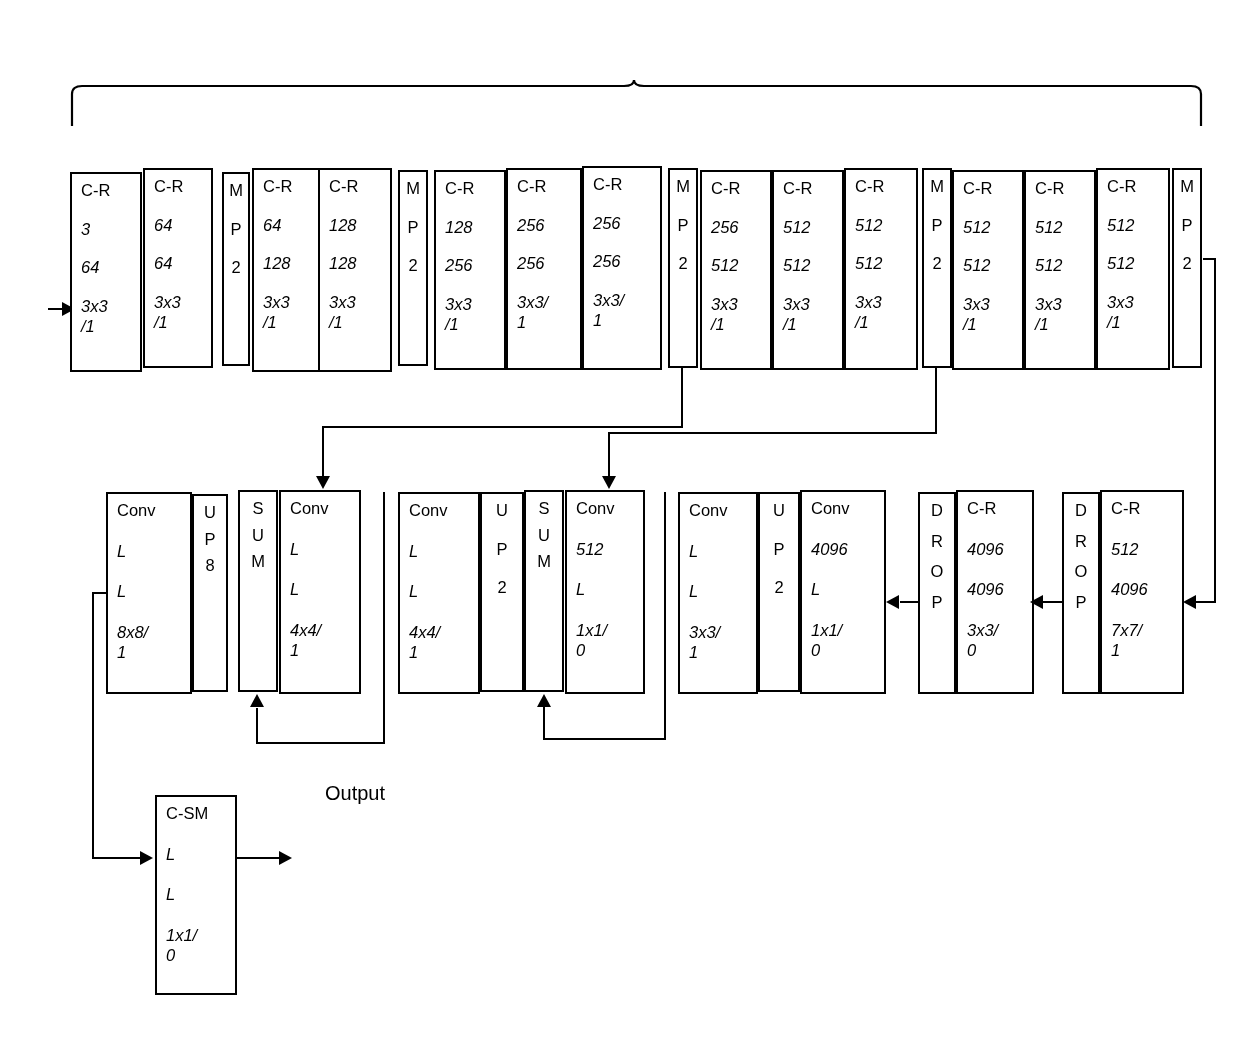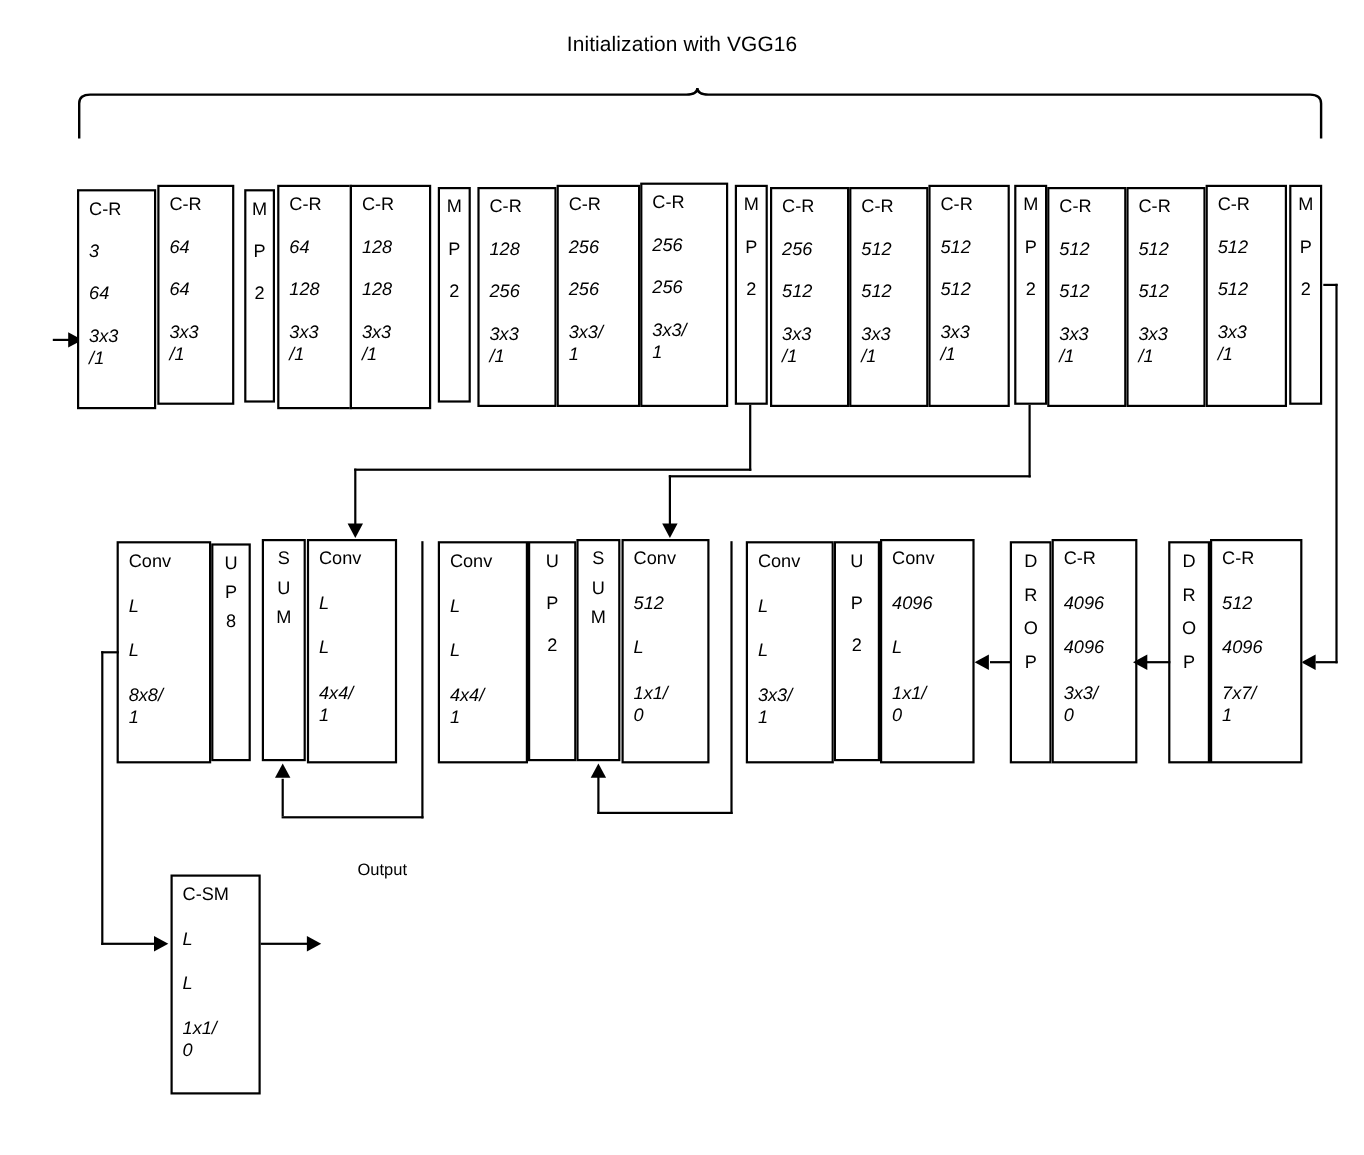--- a/index.html
+++ b/index.html
@@ -97,42 +97,41 @@
     border-left: 13px solid #000;
   }
   .arrow.left {
     border-top: 7px solid transparent;
     border-bottom: 7px solid transparent;
     border-right: 13px solid #000;
   }
 
   .caption {
     position: absolute;
-    font-size: 15px;
+    font-size: 20px;
     color: #000;
     white-space: nowrap;
   }
 
   .outbox {
     position: absolute;
     box-sizing: border-box;
     border: 2px solid #000;
     background: #fff;
     padding: 10px 0 0 10px;
     font-size: 16.5px;
     line-height: 1.72;
   }
   .outbox .ln { display: block; white-space: pre; }
 </style>
 </head>
 <body>
 
 <div id="canvas">
 
-  <div class="diagram-title">Initialization with VGG16</div>
 
   <div class="brace-wrap">
     <svg width="1145" height="50" viewBox="0 0 1145 50">
       <path d="M 8,48 L 8,16 Q 8,8 18,8 L 560,8 Q 570,8 570,2 Q 570,8 580,8 L 1127,8 Q 1137,8 1137,16 L 1137,48" fill="none" stroke="#000" stroke-width="2.2" stroke-linecap="butt"></path>
     </svg>
   </div>
 
   <div class="ln-h" style="left:48px; top:308px; width:22px;"></div>
   <div class="arrow right" style="left:62px; top:302px;"></div>
 

